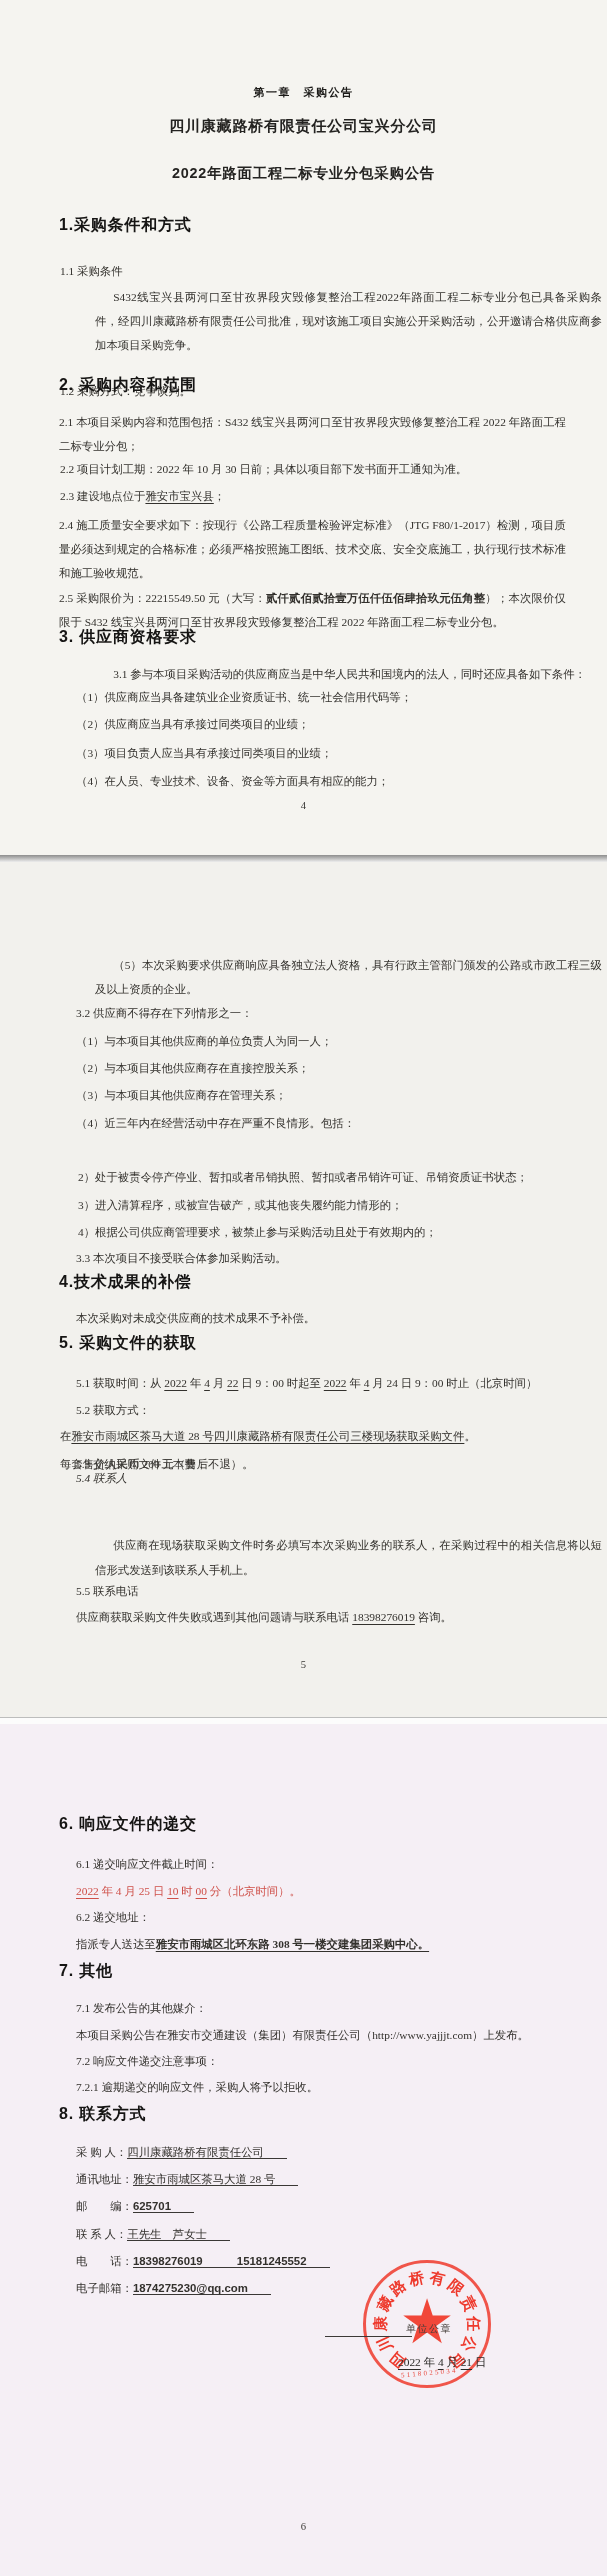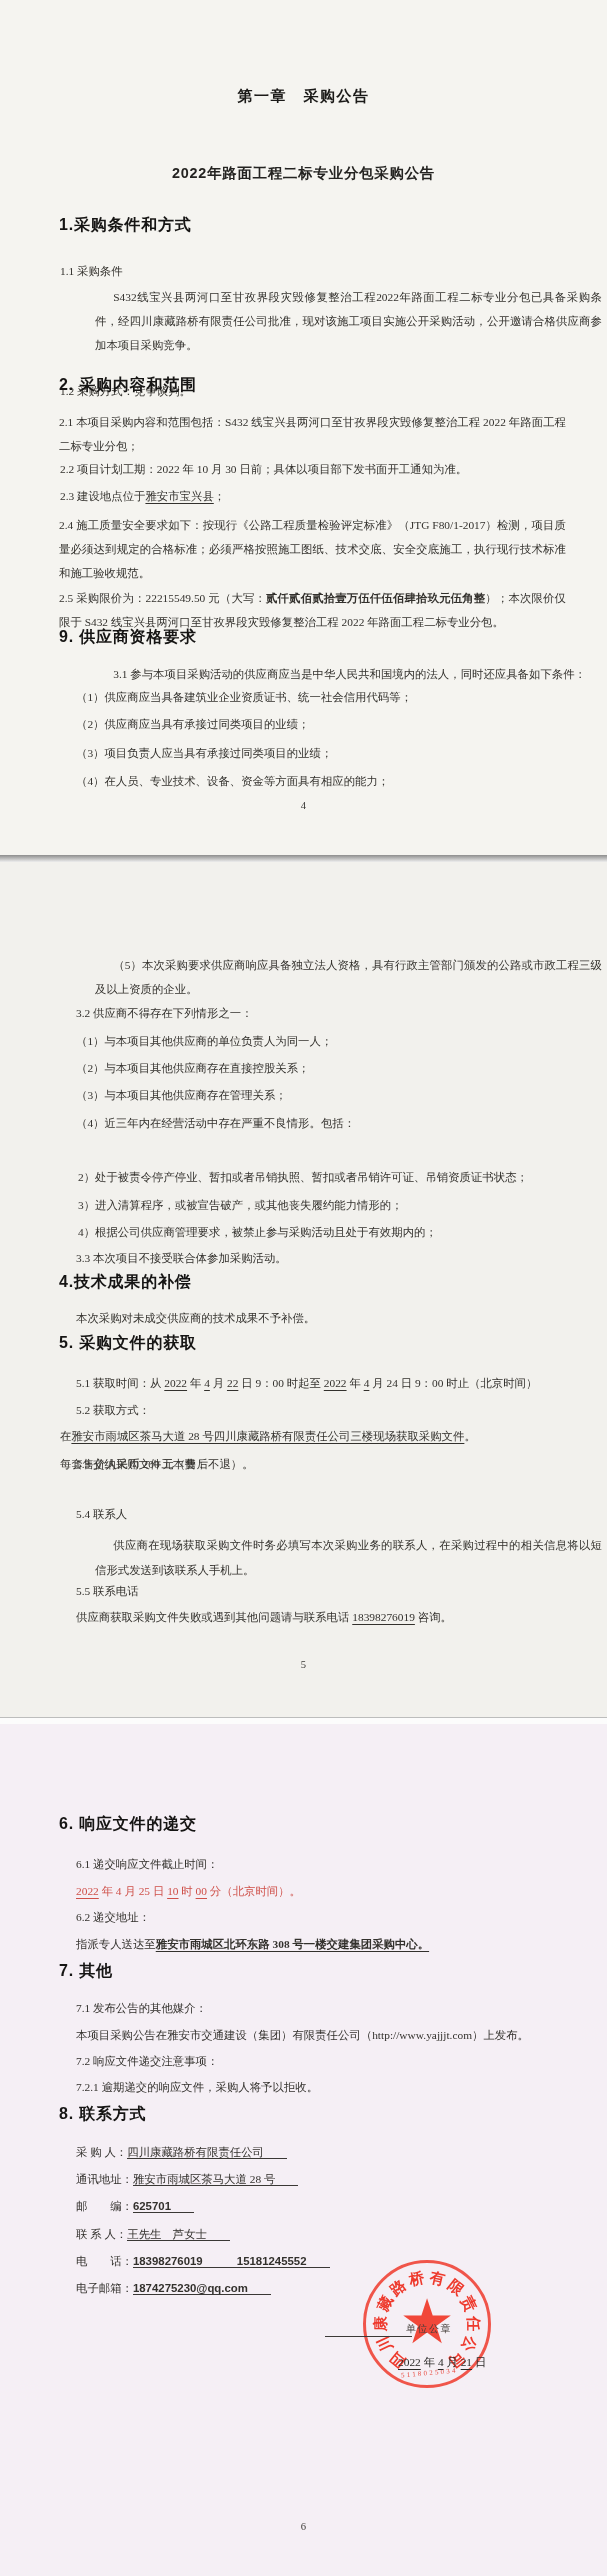--- a/index.html
+++ b/index.html
@@ -13,21 +13,21 @@
   .gap2{position:absolute;left:0;top:1717px;width:607px;height:7.6px;background:#fcfcfc;border-top:0.8px solid #bdbdbd;box-sizing:border-box;}
   .blk{position:absolute;font-family:"Liberation Serif","DejaVu Serif",serif;
        font-size:11.4px;line-height:1.45;color:#33312d;white-space:nowrap;}
   .para{left:59px;width:507px;text-align:justify;line-height:24px;white-space:normal;}
   .indent{text-indent:1.6em;margin-left:36px;}
   .lvl0{left:60px;}
   .lvl1{left:76px;}
   .center{left:0;width:100%;text-align:center;}
   .h{font-family:"Liberation Sans","DejaVu Sans",sans-serif;font-weight:bold;
      font-size:16px;color:#161514;letter-spacing:0.8px;}
-  .title-main{font-family:"Liberation Sans","DejaVu Sans",sans-serif;font-weight:bold;font-size:15px;color:#1b1a18;letter-spacing:1.5px;}
+  .title-main{font-family:"Liberation Sans","DejaVu Sans",sans-serif;font-weight:bold;font-size:11px;color:#1b1a18;letter-spacing:1.5px;}
   .title-sub{font-family:"Liberation Sans","DejaVu Sans",sans-serif;font-weight:600;font-size:14.4px;color:#242321;letter-spacing:0.8px;}
   .u{text-decoration:underline;text-underline-offset:3px;}
   .bold{font-weight:bold;}
   .sansb{font-family:"Liberation Sans","DejaVu Sans",sans-serif;font-weight:bold;}
   .uext{border-bottom:0.8px solid #3a3835;padding-right:23px;}
   .red{color:#cf5049;}
   .pageno{font-size:10.6px;color:#3a3835;}
   
   .seal{position:absolute;left:363px;top:536px;width:128px;height:128px;z-index:1;}
   .seal-ring{position:absolute;inset:0;border:3.8px solid rgba(238,57,44,.85);border-radius:50%;box-sizing:border-box;}
@@ -54,35 +54,36 @@
   .sealdate{position:absolute;left:398px;top:631px;font-size:11.4px;color:#2b2a28;z-index:4;
      font-family:"Liberation Serif","DejaVu Serif",serif;}
 </style>
 </head>
 <body>
 
 <div id="page-root">
 
   <div class="page page1">
     <div class="blk center title-main" style="top:85px;">第一章　采购公告</div>
+    <div class="blk center title-sub" style="top:115px;font-size:15px;">四川康藏路桥有限责任公司宝兴分公司</div>
     <div class="blk center title-sub" style="top:163px;">2022年路面工程二标专业分包采购公告</div>
 
     <div class="blk h" style="left:59px;top:213px;">1.采购条件和方式</div>
     <div class="blk lvl0" style="top:263px;">1.1 采购条件</div>
     <div class="blk para indent" style="top:285px;">S432线宝兴县两河口至甘孜界段灾毁修复整治工程2022年路面工程二标专业分包已具备采购条件，经四川康藏路桥有限责任公司批准，现对该施工项目实施公开采购活动，公开邀请合格供应商参加本项目采购竞争。</div>
     <div class="blk lvl0" style="top:355px;margin-top:28px;">1.2 采购方式：竞争谈判。</div>
 
     <div class="blk h" style="left:59px;top:373px;">2. 采购内容和范围</div>
     <div class="blk para" style="top:410px;">2.1 本项目采购内容和范围包括：S432 线宝兴县两河口至甘孜界段灾毁修复整治工程 2022 年路面工程二标专业分包；</div>
     <div class="blk lvl0" style="top:461px;">2.2 项目计划工期：2022 年 10 月 30 日前；具体以项目部下发书面开工通知为准。</div>
     <div class="blk lvl0" style="top:488px;"><span>2.3 建设地点位于</span><span class="u">雅安市宝兴县</span><span>；</span></div>
     <div class="blk para" style="top:513px;">2.4 施工质量安全要求如下：按现行《公路工程质量检验评定标准》（JTG F80/1-2017）检测，项目质量必须达到规定的合格标准；必须严格按照施工图纸、技术交底、安全交底施工，执行现行技术标准和施工验收规范。</div>
     <div class="blk para" style="top:586px;"><span>2.5 采购限价为：22215549.50 元（大写：</span><span class="bold">贰仟贰佰贰拾壹万伍仟伍佰肆拾玖元伍角整</span><span>）；本次限价仅限于 S432 线宝兴县两河口至甘孜界段灾毁修复整治工程 2022 年路面工程二标专业分包。</span></div>
 
-    <div class="blk h" style="left:59px;top:625px;">9. 供应商资格要求</div>
+    <div class="blk h" style="left:59px;top:625px;">3. 供应商资格要求</div>
     <div class="blk para indent" style="top:662px;">3.1 参与本项目采购活动的供应商应当是中华人民共和国境内的法人，同时还应具备如下条件：</div>
     <div class="blk lvl1" style="top:689px;">（1）供应商应当具备建筑业企业资质证书、统一社会信用代码等；</div>
     <div class="blk lvl1" style="top:716px;">（2）供应商应当具有承接过同类项目的业绩；</div>
     <div class="blk lvl1" style="top:745px;">（3）项目负责人应当具有承接过同类项目的业绩；</div>
     <div class="blk lvl1" style="top:773px;">（4）在人员、专业技术、设备、资金等方面具有相应的能力；</div>
     <div class="blk center pageno" style="top:798px;">4</div>
   </div>
 
   <div class="gap1"></div>
 
@@ -100,21 +101,21 @@
 
     <div class="blk h" style="left:59px;top:408px;">4.技术成果的补偿</div>
     <div class="blk lvl1" style="top:448px;">本次采购对未成交供应商的技术成果不予补偿。</div>
 
     <div class="blk h" style="left:59px;top:469px;">5. 采购文件的获取</div>
     <div class="blk lvl1" style="top:513px;"><span>5.1 获取时间：从 </span><span class="u">2022</span><span> 年 </span><span class="u">4</span><span> 月 </span><span class="u">22</span><span> 日 9：00 时起至 </span><span class="u">2022</span><span> 年 </span><span class="u">4</span><span> 月 24 日 9：00 时止（北京时间）</span></div>
     <div class="blk lvl1" style="top:540px;">5.2 获取方式：</div>
     <div class="blk" style="left:60px;top:566px;"><span>在</span><span class="u">雅安市雨城区茶马大道 28 号四川康藏路桥有限责任公司三楼现场获取采购文件</span><span>。</span></div>
     <div class="blk lvl1" style="top:594px;">5.3 交纳采购文件工本费：</div>
     <div class="blk" style="left:60px;top:594px;">每套售价人民币 200 元（售后不退）。</div>
-    <div class="blk lvl1" style="top:644px;">5.4 联系人</div>
+    <div class="blk lvl1" style="top:608px;font-style:italic;">5.4 联系人</div>
     <div class="blk para indent" style="top:671px;line-height:25px;">供应商在现场获取采购文件时务必填写本次采购业务的联系人，在采购过程中的相关信息将以短信形式发送到该联系人手机上。</div>
     <div class="blk lvl1" style="top:721px;">5.5 联系电话</div>
     <div class="blk lvl1" style="top:747px;"><span>供应商获取采购文件失败或遇到其他问题请与联系电话 </span><span class="u">18398276019</span><span> 咨询。</span></div>
     <div class="blk center pageno" style="top:795px;">5</div>
   </div>
 
   <div class="gap2"></div>
 
   <div class="page page3">
     <div class="blk h" style="left:59px;top:88px;">6. 响应文件的递交</div>

